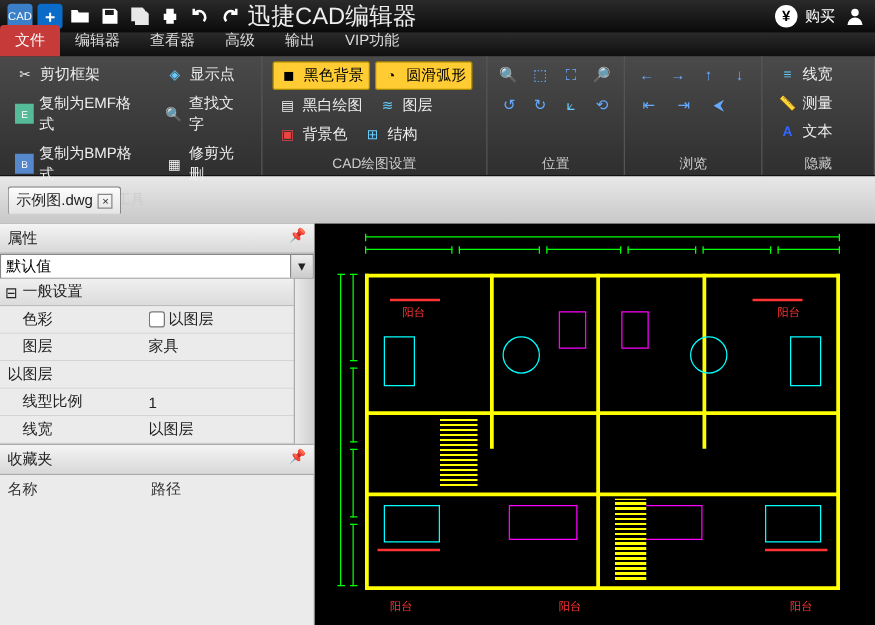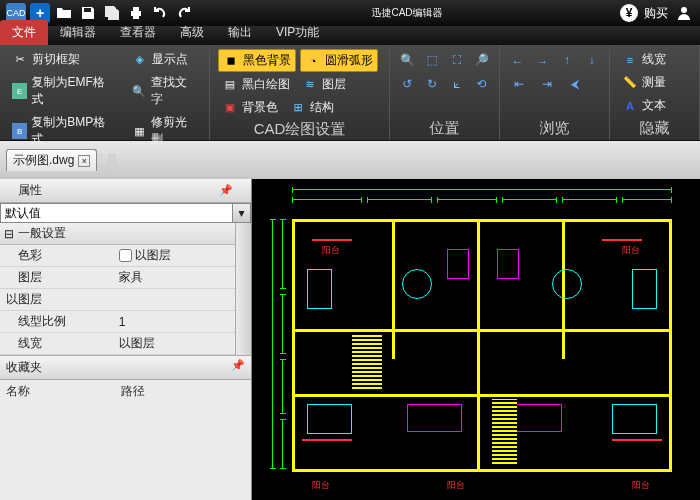--- a/index.html
+++ b/index.html
@@ -2,41 +2,41 @@
 <html><head>
 <meta charset="utf-8">
 <style>
 *{box-sizing:border-box;margin:0;padding:0;font-family:"Microsoft YaHei",sans-serif;font-size:12px}
 body{background:#1a1a1a;width:700px;height:500px;overflow:hidden;color:#fff}
 .titlebar{height:26px;background:linear-gradient(#2a2a2a,#0a0a0a);display:flex;align-items:center;padding:0 6px;gap:4px}
 .titlebar .tb-icon{width:20px;height:20px;display:flex;align-items:center;justify-content:center;border-radius:3px;cursor:pointer}
 .titlebar .app-logo{background:#3a7fc8;color:#fff;font-size:9px;font-weight:normal}
 .titlebar .plus{background:#0a6bc8;color:#fff;font-size:14px;font-weight:bold}
 .titlebar svg{width:16px;height:16px}
-.title-center{flex:1;text-align:center;font-size:10px;color:#eee}
+.title-center{flex:1;font-size:19px;color:#eee}
 .right-icons{display:flex;gap:6px;align-items:center}
 .coin{width:18px;height:18px;border-radius:50%;background:#fff;color:#000;display:flex;align-items:center;justify-content:center;font-weight:bold}
 .menubar{height:19px;background:linear-gradient(#2a2a2a,#0f0f0f);display:flex;align-items:flex-end}
 .menu-tab{padding:4px 12px;color:#ddd;cursor:pointer;display:flex;align-items:center}
 .menu-tab.active{background:#c63a3a;color:#fff;border-radius:3px 3px 0 0}
 .ribbon{height:96px;background:linear-gradient(#4a4a4a,#2f2f2f);display:flex;border-bottom:1px solid #111}
 .rgroup{border-right:1px solid #555;padding:4px 8px 2px;display:flex;flex-direction:column;justify-content:space-between}
-.rgroup-label{text-align:center;color:#ccc;font-size:15px;padding-top:2px}
+.rgroup-label{text-align:center;color:#ccc;font-size:11px;padding-top:2px}
 .rgroup-body{display:flex;flex-direction:column;gap:2px;flex:1}
 .rbtn{display:flex;align-items:center;gap:4px;padding:2px 4px;color:#eee;cursor:pointer;border-radius:2px}
 .rbtn.hl{background:#ffcc33;color:#000;border:1px solid #aa8800}
 .rbtn .ico{width:16px;height:16px;display:flex;align-items:center;justify-content:center;font-size:11px}
 .icon-row{display:flex;gap:6px}
 .sq-ico{width:22px;height:22px;display:flex;align-items:center;justify-content:center;cursor:pointer;color:#6af}
 .tabstrip{height:38px;background:linear-gradient(#e8e8e8,#c8c8c8);display:flex;align-items:center;padding-left:6px}
 .file-tab{background:linear-gradient(#fdfdfd,#e4e4e4);border:1px solid #888;border-bottom:none;padding:2px 6px;color:#222;display:flex;align-items:center;gap:4px;border-radius:3px 3px 0 0}
 .close-x{width:12px;height:12px;border:1px solid #888;display:flex;align-items:center;justify-content:center;font-size:9px;cursor:pointer}
 .workspace{display:flex;height:332px}
 .left-panel{width:252px;background:#ebebeb;color:#222;display:flex;flex-direction:column;border-right:1px solid #888}
-.panel-hdr{background:linear-gradient(#f4f4f4,#d8d8d8);padding:3px 18px;border-bottom:1px solid #aaa;display:flex;justify-content:space-between;align-items:center}
+.panel-hdr{background:linear-gradient(#f4f4f4,#d8d8d8);padding:3px 6px;border-bottom:1px solid #aaa;display:flex;justify-content:space-between;align-items:flex-start}
 .pin{font-size:11px;color:#444}
 .combo{display:flex;border:1px solid #888;background:#fff;margin:0}
 .combo input{flex:1;border:none;padding:2px 4px;background:#fff}
 .combo .dd{width:18px;background:linear-gradient(#eee,#ccc);display:flex;align-items:center;justify-content:center;cursor:pointer;border-left:1px solid #888}
 .prop-cat{background:linear-gradient(#f0f0f0,#dcdcdc);padding:2px 4px;border-bottom:1px solid #bbb;display:flex;align-items:center;gap:4px}
 .prop-row{display:flex;border-bottom:1px solid #d4d4d4}
 .prop-row .k{width:48%;padding:2px 18px;background:#ebebeb}
 .prop-row .v{flex:1;padding:2px 6px;background:#ebebeb;display:flex;align-items:center;gap:3px}
 .fav-hdr{background:linear-gradient(#f4f4f4,#d8d8d8);padding:3px 6px;border-top:1px solid #aaa;border-bottom:1px solid #aaa;display:flex;justify-content:space-between}
 .fav-cols{display:flex;padding:3px 6px;color:#333}

